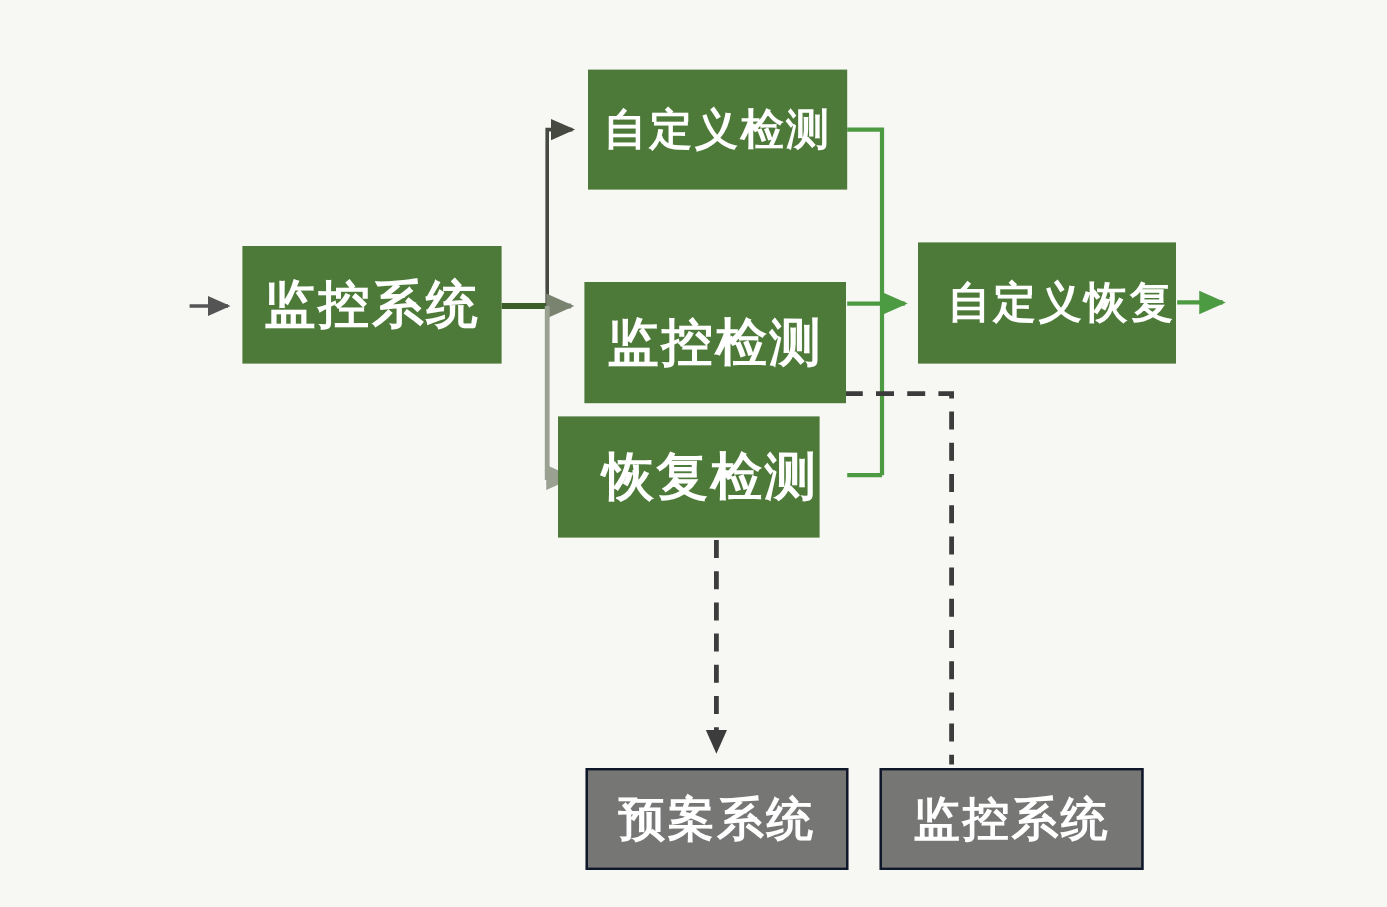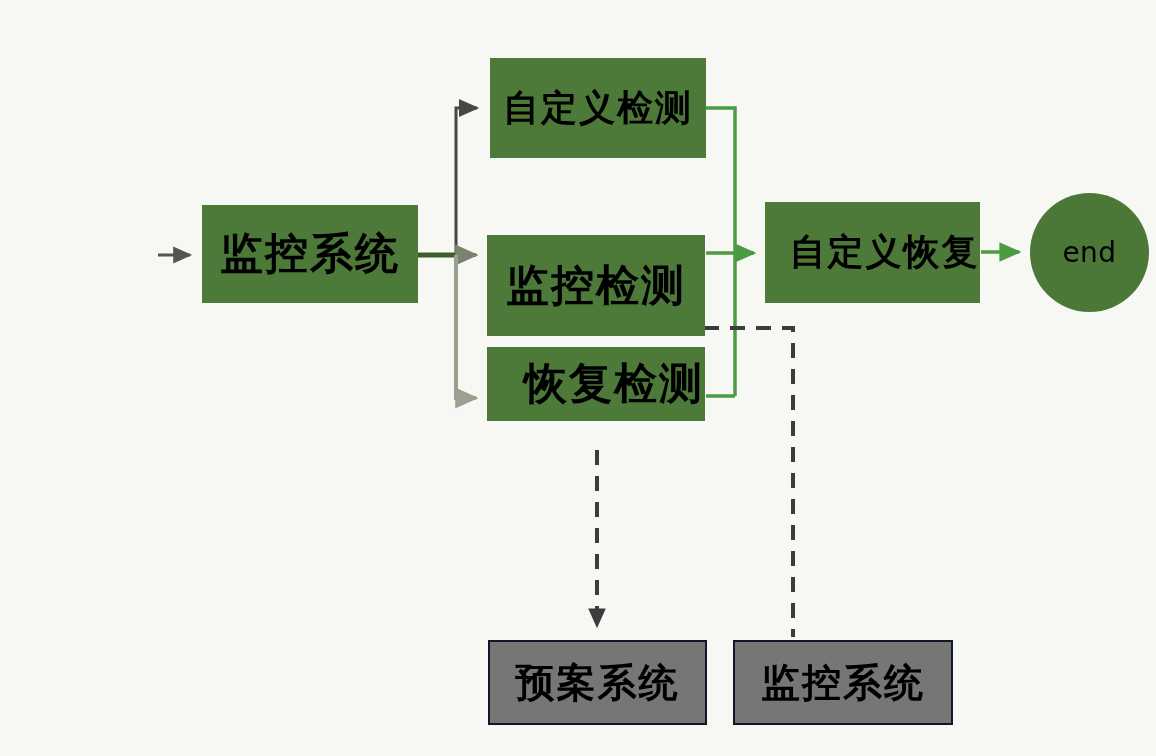--- a/index.html
+++ b/index.html
@@ -18,21 +18,21 @@
   .edges {
     position: absolute;
     left: 0; top: 0;
     width: 1156px; height: 756px;
   }
   .node {
     position: absolute;
     display: flex;
     align-items: center;
     justify-content: center;
-    color: #000000;
+    color: #ffffff;
     font-weight: bold;
     box-sizing: border-box;
     letter-spacing: 2px;
   }
   .rect-green { background: #4d7a38; }
   .rect-gray  { background: #767675; border: 2px solid #0f172a; }
   .circle {
     background: #4b7836;
     border-radius: 50%;
     letter-spacing: 0.5px;
@@ -40,21 +40,21 @@
   .fz-44 { font-size: 43px; }
   .fz-36 { font-size: 36px; }
   .fz-40 { font-size: 39px; }
   .fz-28 { font-size: 28px; font-weight: normal; }
 
   
   #n-start            { left: 34px;  top: 194px; width: 123px; height: 123px; }
   #n-fault-injection  { left: 202px; top: 205px; width: 216px; height: 98px;  }
   #n-custom-detection { left: 490px; top: 58px;  width: 216px; height: 100px; }
   #n-monitor-detection{ left: 487px; top: 203px; width: 218px; height: 101px; margin-top: 32px; }
-  #n-recovery-detection{ left: 487px; top: 347px; width: 218px; height: 74px; padding-left: 36px; }
+  #n-recovery-detection{ left: 465px; top: 347px; width: 218px; height: 101px; padding-left: 36px; }
   #n-custom-recovery  { left: 765px; top: 202px; width: 215px; height: 101px; padding-left: 24px; }
   #n-end              { left: 1030px; top: 193px; width: 119px; height: 119px; }
   #n-plan-system      { left: 488px; top: 640px; width: 219px; height: 85px;  }
   #n-monitor-system   { left: 733px; top: 640px; width: 220px; height: 85px;  }
 </style>
 </head>
 <body>
 
 <div class="canvas">
 
@@ -106,19 +106,18 @@
   <div id="n-fault-injection" class="node rect-green fz-44">监控系统</div>
 
   <div id="n-custom-detection" class="node rect-green fz-36">自定义检测</div>
 
   <div id="n-monitor-detection" class="node rect-green fz-44">监控检测</div>
 
   <div id="n-recovery-detection" class="node rect-green fz-44">恢复检测</div>
 
   <div id="n-custom-recovery" class="node rect-green fz-36">自定义恢复</div>
 
-  <div id="n-end" class="node circle fz-28">end</div>
 
   <div id="n-plan-system" class="node rect-gray fz-40">预案系统</div>
 
   <div id="n-monitor-system" class="node rect-gray fz-40">监控系统</div>
 
 </div>
 
 </body></html>

